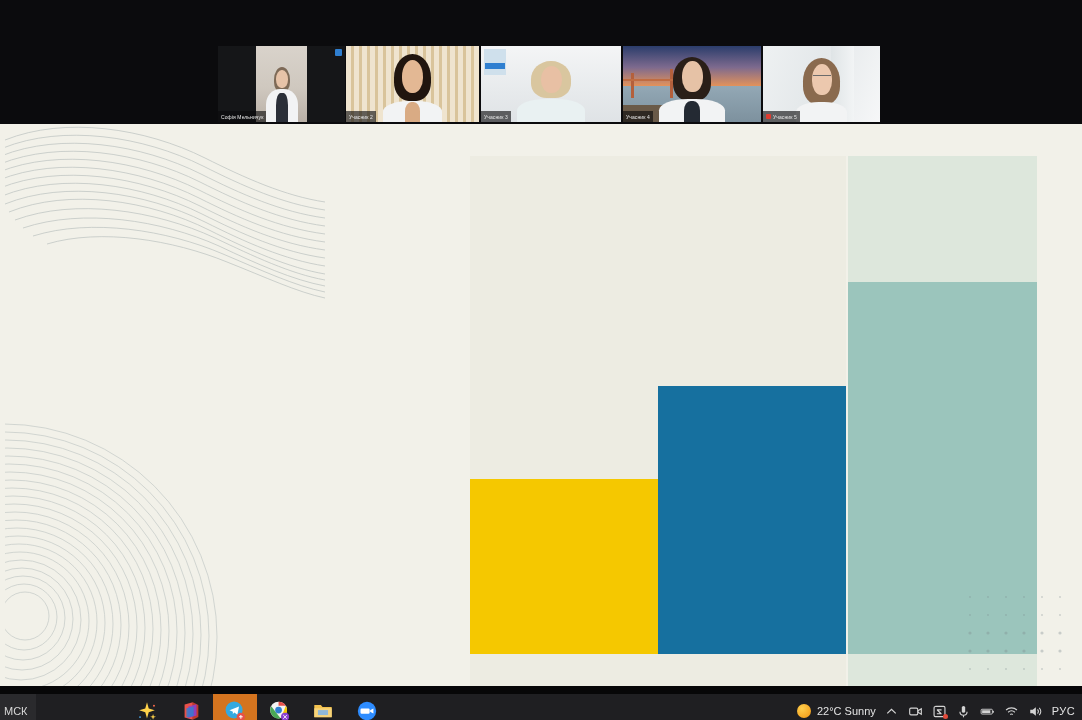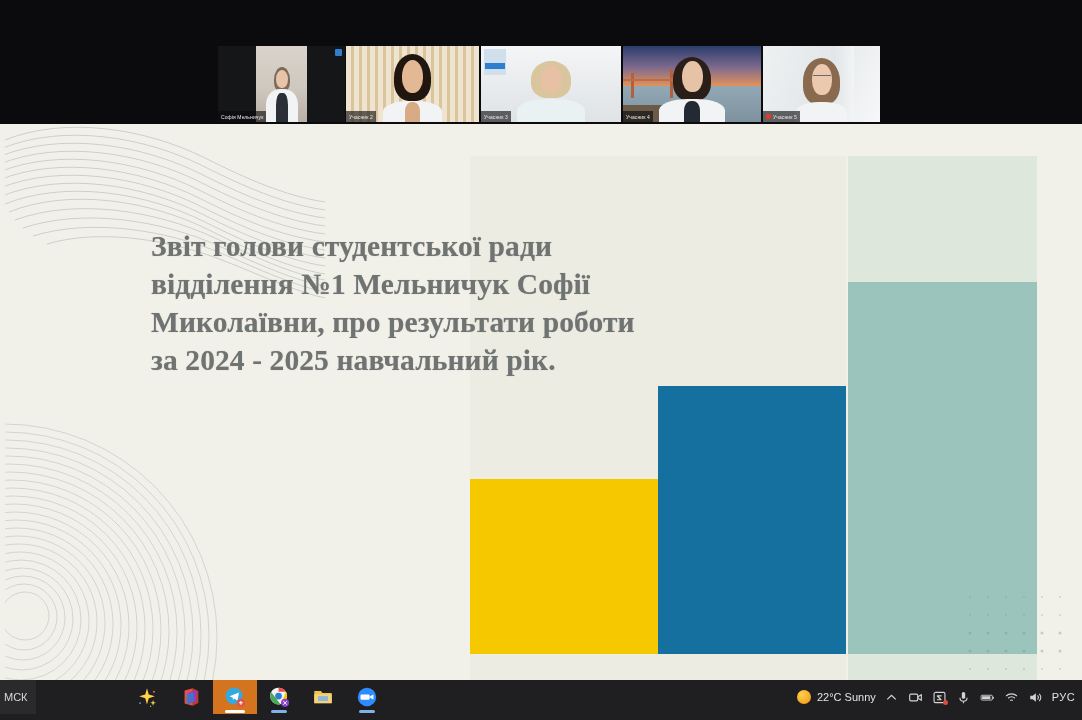--- a/index.html
+++ b/index.html
@@ -55,21 +55,21 @@
   #slide-title {
     position:absolute; left:146px; top:102px; width:510px;
     font-family:"Liberation Serif", serif;
     font-weight:700; font-size:29.5px; line-height:1.285;
     color:#6f7372; letter-spacing:.1px;
     text-shadow:0 0 1px rgba(110,115,114,.45);
   }
 
   
   #taskbar {
-    position:absolute; left:0; bottom:0; width:1082px; height:40px;
+    position:absolute; left:0; bottom:0; width:1082px; height:26px;
     background:#1f1f22; display:flex; align-items:center;
   }
   #task-left { position:absolute; left:0; top:0; height:34px; display:flex; align-items:center; }
   #clock-chip {
     height:34px; display:flex; align-items:center; padding:0 8px 0 4px;
     color:#d8d8d8; font-size:11px; background:#2a2a2d;
   }
   #task-center { position:absolute; left:125px; top:0; height:34px; display:flex; align-items:center; gap:0; }
   .tb-item {
     width:44px; height:34px; display:flex; align-items:center; justify-content:center;
@@ -264,21 +264,20 @@
             <circle cx="8" cy="82" r="0.9"></circle>
               <circle cx="26" cy="82" r="0.9"></circle>
               <circle cx="44" cy="82" r="0.9"></circle>
               <circle cx="62" cy="82" r="0.9"></circle>
               <circle cx="80" cy="82" r="0.9"></circle>
               <circle cx="98" cy="82" r="0.9"></circle>
           </g>
         </g>
       </svg>
 
-      <div id="slide-title">Звіт голови студентської ради відділення №1 Мельничук Софії Миколаївни, про результати роботи за 2024 - 2025 навчальний рік.</div>
     </div>
   </div>
 
   <div id="taskbar">
 
     <div id="task-left">
       <div id="clock-chip">
         <span>МСК</span>
       </div>
     </div>

